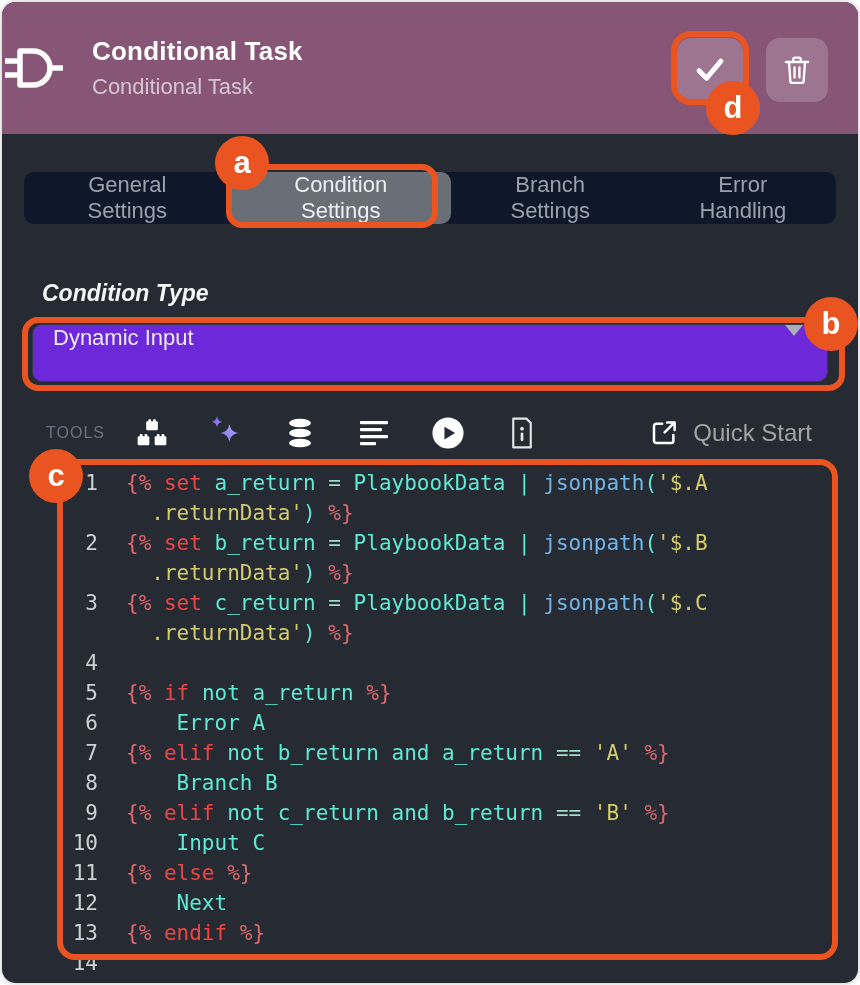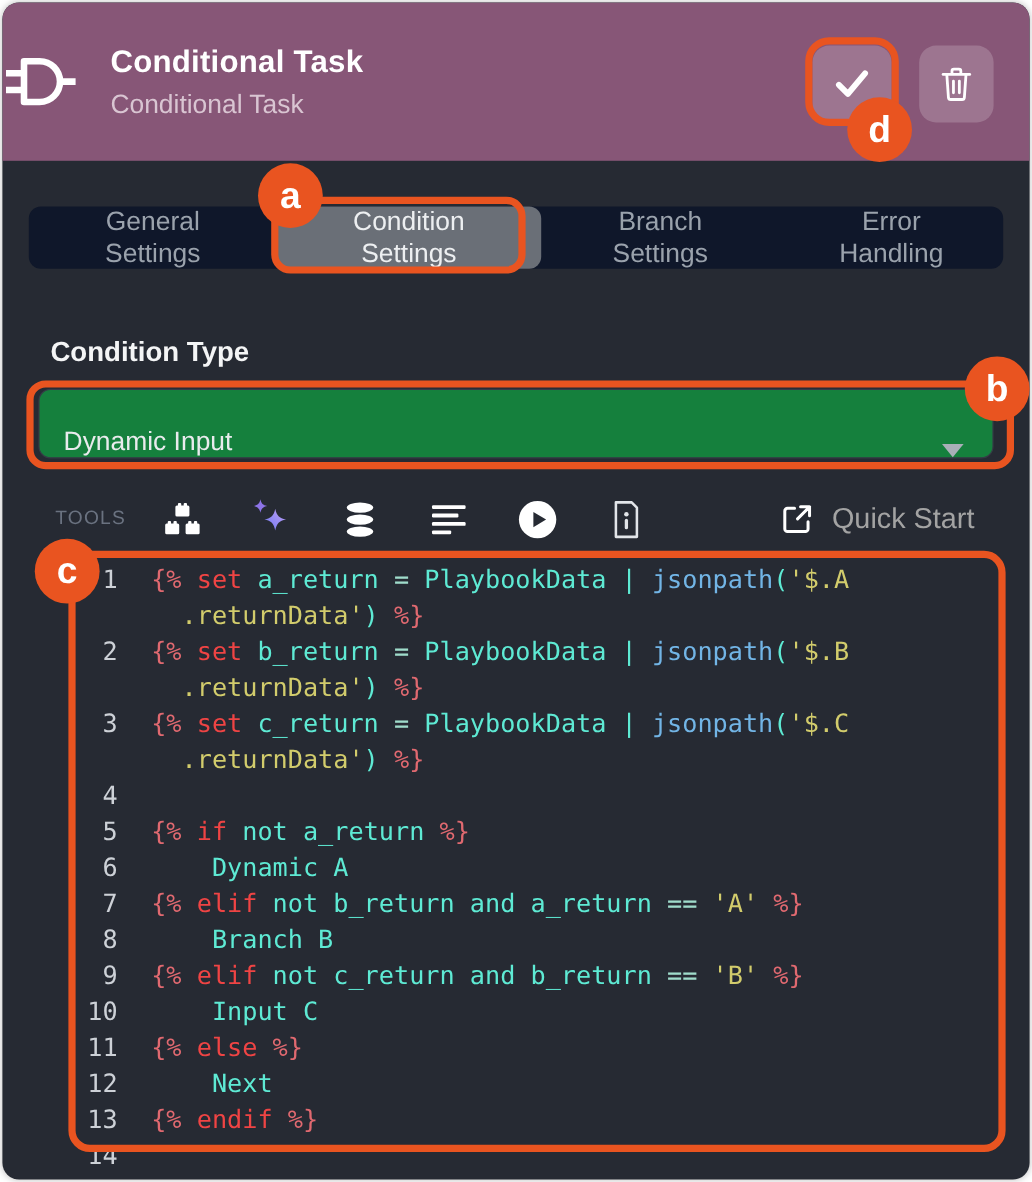--- a/index.html
+++ b/index.html
@@ -24,23 +24,23 @@
 
   
   .tabbar{margin:38px 22px 0;height:52px;background:#0f172a;border-radius:10px;
           display:flex;align-items:stretch;justify-content:space-between;}
   .tab{display:flex;align-items:center;padding:0 28px;font-size:22px;color:#9aa2ac;
        background:transparent;border:none;border-radius:10px;cursor:pointer;
        font-family:"Liberation Sans",sans-serif;}
   .tab.active{background:#6a6f77;color:#edeff1;}
 
   
-  .cond-label{margin:56px 0 0 40px;font-size:23px;font-weight:bold;color:#f4f5f6;}
-  .dropdown{margin:17px 30px 0;height:58px;border-radius:10px;background:#15803d;
-            border:1px solid #353b46;display:flex;align-items:flex-end;cursor:pointer;
+  .cond-label{margin:56px 0 0 40px;font-size:23px;font-weight:bold;color:#f4f5f6;font-style:italic;}
+  .dropdown{margin:17px 30px 0;height:58px;border-radius:10px;background:#6d28d9;
+            border:1px solid #353b46;display:flex;align-items:flex-start;cursor:pointer;
             justify-content:space-between;padding:0 24px 0 20px;}
   .dropdown-value{font-size:22px;color:#e9ebed;}
   .caret{width:0;height:0;border-left:9px solid transparent;border-right:9px solid transparent;
          border-top:11px solid #a9afb8;}
 
   
   .editor{margin-top:22px;}
   .toolbar{height:58px;display:flex;align-items:center;padding:0 40px 0 44px;}
   .tools-label{font-size:16px;color:#6a7280;letter-spacing:1px;margin-right:28px;}
   .tool-btn{background:none;border:none;padding:0;margin-right:36px;cursor:pointer;
@@ -194,21 +194,21 @@
 
       <div class="code" id="code-lines">
           <div class="code-row"><span class="lineno">1</span><span class="codetext"><span class="tok-red">{% </span><span class="tok-purple">set</span><span class="tok-plain"> a_return </span><span class="tok-teal">=</span><span class="tok-plain"> PlaybookData | </span><span class="tok-blue">jsonpath</span><span class="tok-plain">(</span><span class="tok-yellow">'$.A</span></span></div>
           <div class="code-row"><span class="lineno"></span><span class="codetext"><span class="tok-yellow">  .returnData'</span><span class="tok-plain">) </span><span class="tok-red">%}</span></span></div>
           <div class="code-row"><span class="lineno">2</span><span class="codetext"><span class="tok-red">{% </span><span class="tok-purple">set</span><span class="tok-plain"> b_return </span><span class="tok-teal">=</span><span class="tok-plain"> PlaybookData | </span><span class="tok-blue">jsonpath</span><span class="tok-plain">(</span><span class="tok-yellow">'$.B</span></span></div>
           <div class="code-row"><span class="lineno"></span><span class="codetext"><span class="tok-yellow">  .returnData'</span><span class="tok-plain">) </span><span class="tok-red">%}</span></span></div>
           <div class="code-row"><span class="lineno">3</span><span class="codetext"><span class="tok-red">{% </span><span class="tok-purple">set</span><span class="tok-plain"> c_return </span><span class="tok-teal">=</span><span class="tok-plain"> PlaybookData | </span><span class="tok-blue">jsonpath</span><span class="tok-plain">(</span><span class="tok-yellow">'$.C</span></span></div>
           <div class="code-row"><span class="lineno"></span><span class="codetext"><span class="tok-yellow">  .returnData'</span><span class="tok-plain">) </span><span class="tok-red">%}</span></span></div>
           <div class="code-row"><span class="lineno">4</span><span class="codetext"></span></div>
           <div class="code-row"><span class="lineno">5</span><span class="codetext"><span class="tok-red">{% </span><span class="tok-purple">if</span><span class="tok-plain"> not a_return </span><span class="tok-red">%}</span></span></div>
-          <div class="code-row"><span class="lineno">6</span><span class="codetext"><span class="tok-plain">    Dynamic A</span></span></div>
+          <div class="code-row"><span class="lineno">6</span><span class="codetext"><span class="tok-plain">    Error A</span></span></div>
           <div class="code-row"><span class="lineno">7</span><span class="codetext"><span class="tok-red">{% </span><span class="tok-purple">elif</span><span class="tok-plain"> not b_return and a_return </span><span class="tok-teal">==</span><span class="tok-plain"> </span><span class="tok-yellow">'A'</span><span class="tok-plain"> </span><span class="tok-red">%}</span></span></div>
           <div class="code-row"><span class="lineno">8</span><span class="codetext"><span class="tok-plain">    Branch B</span></span></div>
           <div class="code-row"><span class="lineno">9</span><span class="codetext"><span class="tok-red">{% </span><span class="tok-purple">elif</span><span class="tok-plain"> not c_return and b_return </span><span class="tok-teal">==</span><span class="tok-plain"> </span><span class="tok-yellow">'B'</span><span class="tok-plain"> </span><span class="tok-red">%}</span></span></div>
           <div class="code-row"><span class="lineno">10</span><span class="codetext"><span class="tok-plain">    Input C</span></span></div>
           <div class="code-row"><span class="lineno">11</span><span class="codetext"><span class="tok-red">{% </span><span class="tok-purple">else</span><span class="tok-plain"> </span><span class="tok-red">%}</span></span></div>
           <div class="code-row"><span class="lineno">12</span><span class="codetext"><span class="tok-plain">    Next</span></span></div>
           <div class="code-row"><span class="lineno">13</span><span class="codetext"><span class="tok-red">{% </span><span class="tok-purple">endif</span><span class="tok-plain"> </span><span class="tok-red">%}</span></span></div>
           <div class="code-row"><span class="lineno">14</span><span class="codetext"></span></div>
         </div>
     </div>

